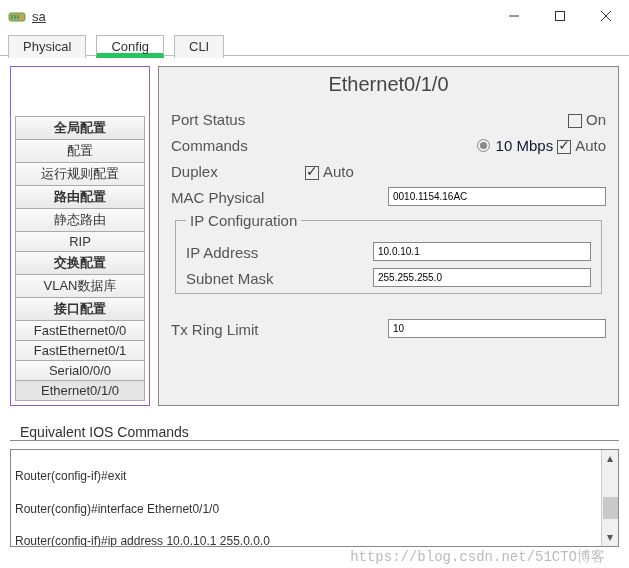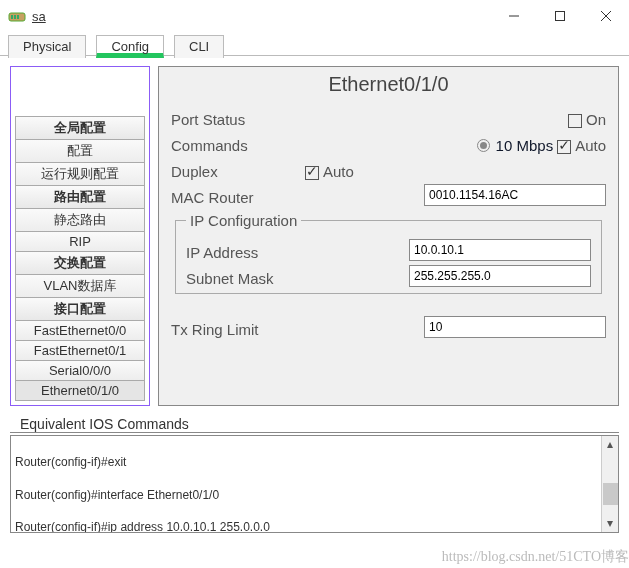--- a/index.html
+++ b/index.html
@@ -25,31 +25,31 @@
 .mainpane { flex: 1; border: 1px solid #888; background: #f0f0f0; padding: 6px 12px 6px 12px; font-size: 15px; color: #555; }
 .mainpane h2 { text-align: center; font-weight: normal; font-size: 20px; color: #444; margin-bottom: 6px; }
 .row { display: flex; align-items: flex-end; min-height: 26px; }
 .row .lbl { width: 130px; }
 .row .spacer { flex: 1; }
 .radio-g { flex: 1; display: flex; justify-content: flex-end; align-items: center; gap: 6px; color: #0f172a; }
 .ck { width: 14px; height: 14px; display: inline-block; border: 1px solid #555; vertical-align: middle; position: relative; }
 .ck.checked::after { content: "✓"; position: absolute; top: -4px; left: 0; font-size: 14px; color: #333; }
 .rd { width: 13px; height: 13px; border: 1px solid #888; border-radius: 50%; display: inline-block; vertical-align: middle; position: relative; }
 .rd.sel::after { content: ""; position: absolute; top: 2px; left: 2px; width: 7px; height: 7px; background: #888; border-radius: 50%; }
-input.txt { border: 1px solid #888; padding: 3px 4px; font-size: 12px; width: 182px; background: #fff; font-family: inherit; }
+input.txt { border: 1px solid #888; padding: 3px 4px; font-size: 10px; width: 218px; background: #fff; font-family: inherit; }
 fieldset { border: 1px solid #aaa; margin: 6px 4px; padding: 6px 10px; }
 fieldset legend { padding: 0 4px; color: #555; font-size: 15px; }
 
-.eqlabel { padding: 0 10px; font-size: 14px; border-bottom: 1px solid #888; margin: 0 10px; }
+.eqlabel { padding: 0 10px; font-size: 14px; border-bottom: 1px solid #888; margin: 8px 10px; }
 .console { margin: 2px 10px 6px 10px; border: 1px solid #888; height: 98px; position: relative; font-family: "Courier New", monospace; font-size: 12px; padding: 2px 18px 2px 4px; white-space: pre; overflow: hidden; line-height: 1.35; }
 .console .sb { position: absolute; right: 0; top: 0; bottom: 0; width: 17px; background: #f0f0f0; border-left: 1px solid #ccc; display: flex; flex-direction: column; justify-content: space-between; align-items: center; }
 .console .sb .arrow { width: 17px; height: 17px; display: flex; align-items: center; justify-content: center; color: #555; }
 .console .sb .thumb { flex: 1; display: flex; justify-content: center; }
 .console .sb .thumb div { width: 15px; height: 22px; background: #c9c9c9; margin-top: auto; margin-bottom: 10px; }
-.watermark { position: absolute; right: 0; bottom: 2px; color: #bbb; font-size: 14px; font-family: Liberation Serif, serif; }
+.watermark { position: absolute; right: 24px; bottom: 2px; color: #bbb; font-size: 14px; font-family: Liberation Mono, monospace; }
 </style>
 </head>
 <body>
 
 <div class="titlebar">
   <span class="icon">
     <svg viewBox="0 0 18 18">
         <rect x="1" y="6" width="16" height="8" rx="2" fill="#c7a062" stroke="#5a3"></rect>
         <rect x="3" y="8" width="2" height="4" fill="#3a6"></rect>
         <rect x="6" y="8" width="2" height="4" fill="#3a6"></rect>
@@ -118,21 +118,21 @@
       <span style="margin-left:4px;color:#555">Auto</span>
     </div>
 
     <div class="row">
       <span class="lbl">Duplex</span>
       <span class="ck checked" style="margin-left:4px"></span>
       <span style="margin-left:4px;color:#555">Auto</span>
     </div>
 
     <div class="row">
-      <span class="lbl">MAC Router</span>
+      <span class="lbl">MAC Physical</span>
       <span class="spacer"></span>
       <input class="txt" value="0010.1154.16AC" style="">
     </div>
 
     <fieldset>
       <legend>IP Configuration</legend>
       <div class="row">
         <span class="lbl" style="width:160px">IP Address</span>
         <span class="spacer"></span>
         <input class="txt" value="10.0.10.1" style="">

